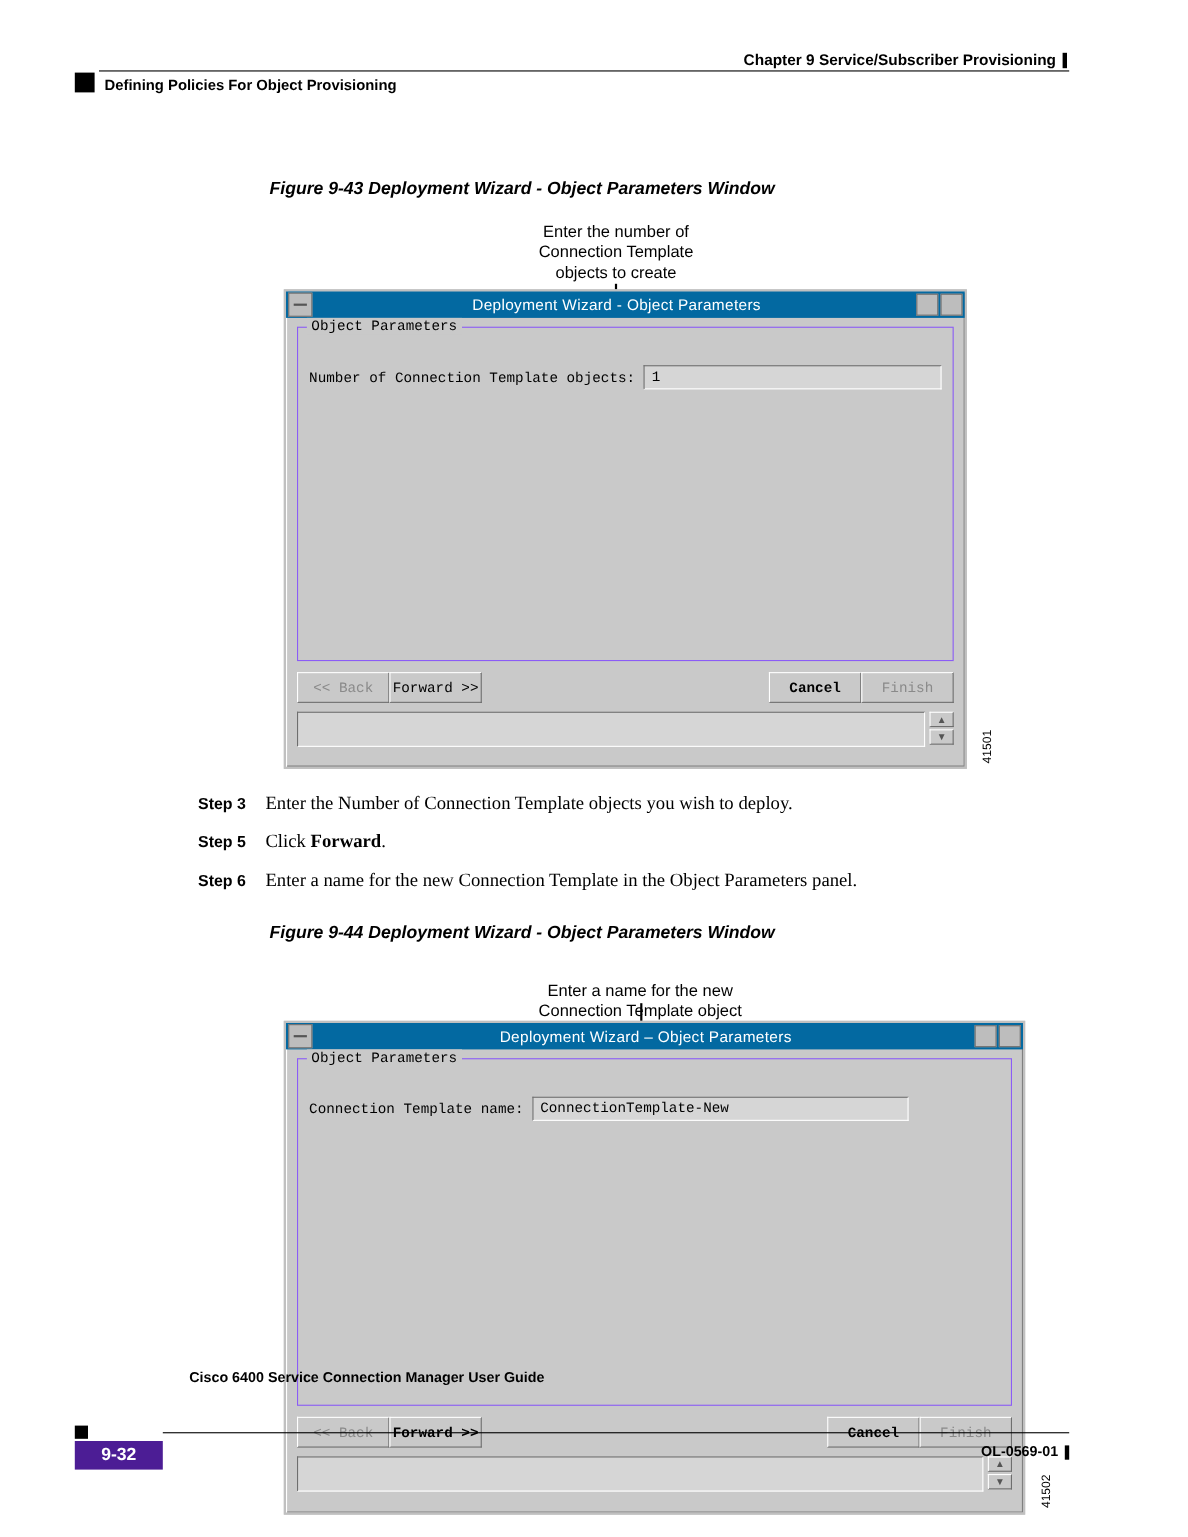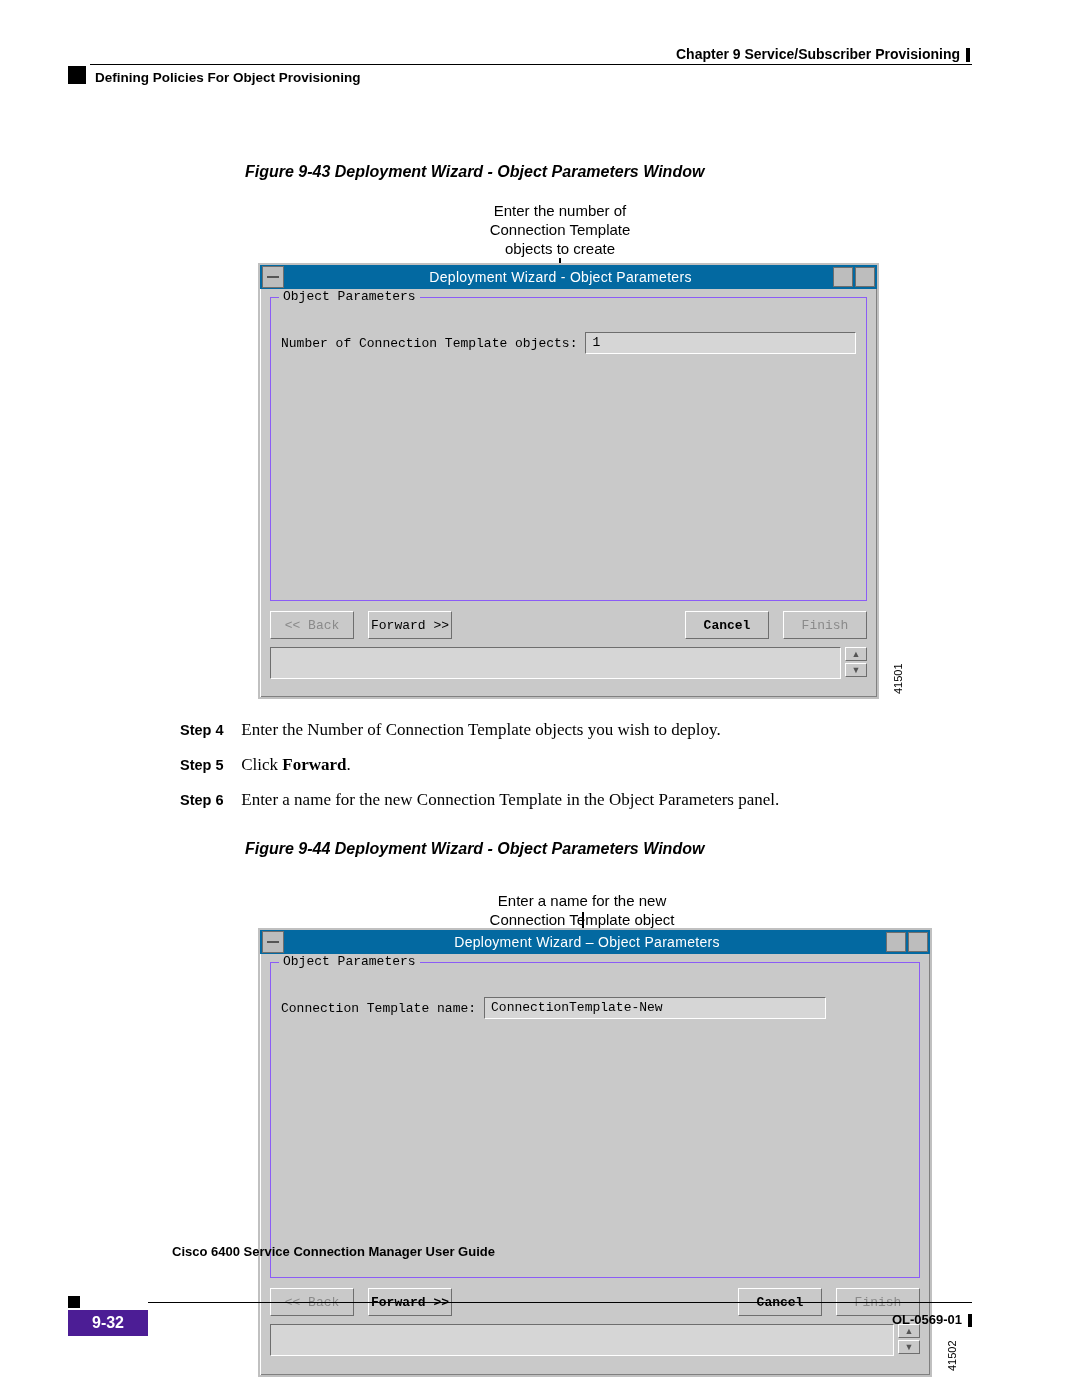--- a/index.html
+++ b/index.html
@@ -140,21 +140,21 @@
     border-right:1px solid #fff;
     border-bottom:1px solid #fff;
     padding:2px 6px;
     font-family:"Courier New", monospace;
     font-size:13px;
     box-sizing:border-box;
   }
   .btnrow {
     display:flex;
     padding:4px 10px 8px 10px;
-    gap:14px;
+    gap:0;
   }
   .btn {
     height:26px;
     min-width:82px;
     background:#c9c9c9;
     border-top:1px solid #fff;
     border-left:1px solid #fff;
     border-right:1px solid #6e6e6e;
     border-bottom:1px solid #6e6e6e;
     font-family:"Courier New", monospace;
@@ -306,21 +306,21 @@
       <div class="status-main"></div>
       <div class="spin">
         <div class="sp">▲</div>
         <div class="sp">▼</div>
       </div>
     </div>
   </div>
   <div class="fignum" style="left:892px; top:694px;">41501</div>
 
   <div class="step" style="left:180px; top:719px;">
-    <span class="lbl">Step 4</span>
+    <span class="lbl">Step 3</span>
     <span class="txt">Enter the Number of Connection Template objects you wish to deploy.</span>
   </div>
   <div class="step" style="left:180px; top:754px;">
     <span class="lbl">Step 5</span>
     <span class="txt"><span>Click </span><b>Forward</b><span>.</span></span>
   </div>
   <div class="step" style="left:180px; top:789px;">
     <span class="lbl">Step 6</span>
     <span class="txt">Enter a name for the new Connection Template in the Object Parameters panel.</span>
   </div>

